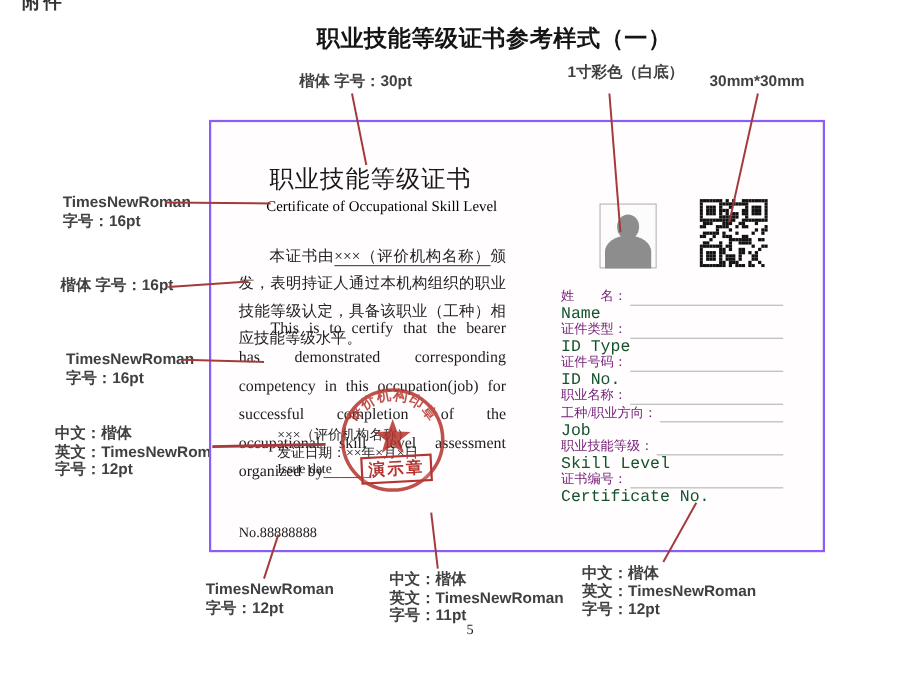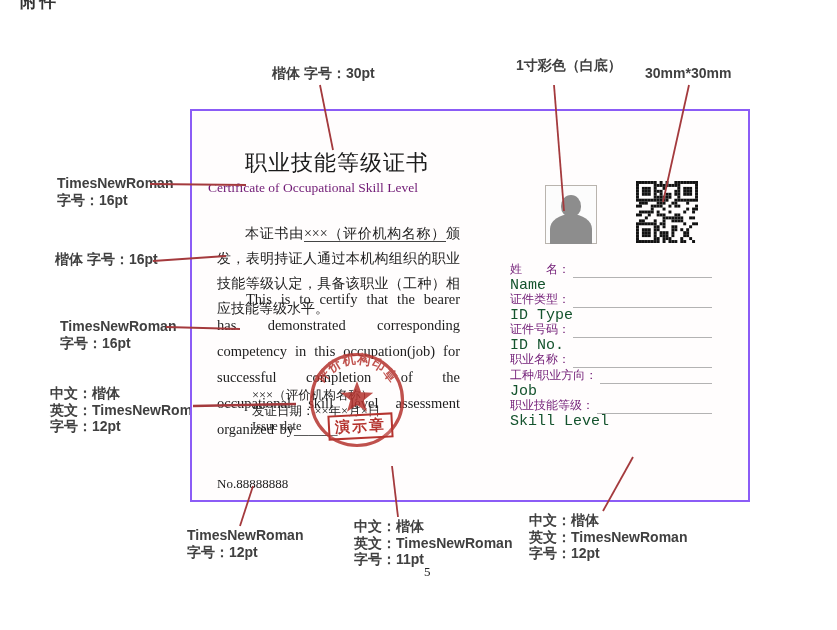--- a/index.html
+++ b/index.html
@@ -15,21 +15,21 @@
   
   .ann{font-size:14px;font-weight:bold;color:#404040;line-height:16.5px;white-space:nowrap;}
   
   #cert{
     left:190px;top:109px;width:556px;height:389px;
     border:2px solid #8b5cf6;background:#fffdfd;
     font-family:"Liberation Serif",serif;
   }
   #cert-title{left:35px;top:37px;width:220px;text-align:center;font-size:22px;
     letter-spacing:1px;color:#1a1a1a;font-weight:500;}
-  #cert-subtitle{left:16px;top:69px;width:240px;font-size:13.5px;color:#701a75;}
+  #cert-subtitle{left:35px;top:69px;width:240px;text-align:center;font-size:13.5px;color:#000000;}
   #body-cn{left:25px;top:110px;width:243px;font-size:14px;line-height:25px;
     text-align:justify;text-indent:2em;color:#222;}
   #body-cn .uline{border-bottom:1px solid #444;}
   #body-en{left:25px;top:175px;width:243px;font-size:14.5px;line-height:26px;
     text-align:justify;text-indent:2em;color:#1d1d1d;word-spacing:2px;}
   #issuer{left:60px;top:277px;font-size:12.5px;line-height:15.5px;color:#222;}
   #links{left:25px;top:329px;font-size:11px;line-height:17.5px;color:#222;white-space:nowrap;}
   #serial{left:25px;top:365px;font-size:13px;color:#1a1a1a;}
   
   #photo{left:353px;top:74px;width:50px;height:57px;background:#fcfcfc;border:1px solid #b9b4ae;}
@@ -52,20 +52,21 @@
   
   #page-num{left:424px;top:564px;font-size:13px;font-family:"Liberation Serif",serif;color:#222;}
   #leader-lines{left:0;top:0;pointer-events:none;}
 </style>
 </head>
 <body>
 
 <div id="page">
 
   <div class="abs" id="attachment">附件</div>
+  <div class="abs" id="doc-title">职业技能等级证书参考样式（一）</div>
 
   <div class="abs ann" style="left:272px;top:65px;">楷体 字号：30pt</div>
   <div class="abs ann" style="left:516px;top:57px;">1寸彩色（白底）</div>
   <div class="abs ann" style="left:645px;top:65px;">30mm*30mm</div>
 
   <div class="abs ann" style="left:57px;top:175px;">
     <div>TimesNewRoman</div>
     <div>字号：16pt</div>
   </div>
   <div class="abs ann" style="left:55px;top:251px;">楷体 字号：16pt</div>
@@ -393,20 +394,27 @@
           </div>
         <div class="en">Job</div>
       </div>
       <div class="field">
         <div class="row-cn">
             <span class="cn">职业技能等级：</span>
             <span class="fline"></span>
           </div>
         <div class="en">Skill Level</div>
       </div>
+      <div class="field">
+        <div class="row-cn">
+            <span class="cn">证书编号：</span>
+            <span class="fline"></span>
+          </div>
+        <div class="en">Certificate No.</div>
+      </div>
     </div>
   </div>
 
   <svg class="abs" id="leader-lines" width="837" height="630" viewBox="0 0 837 630">
     <g stroke="#a43a3d" stroke-width="1.8" fill="none">
       <line x1="320" y1="85" x2="333" y2="150"></line>
       <line x1="554" y1="85" x2="564" y2="211"></line>
       <line x1="689" y1="85" x2="663" y2="202"></line>
       <line x1="150" y1="184" x2="246" y2="185"></line>
       <line x1="153" y1="261" x2="226" y2="256"></line>

